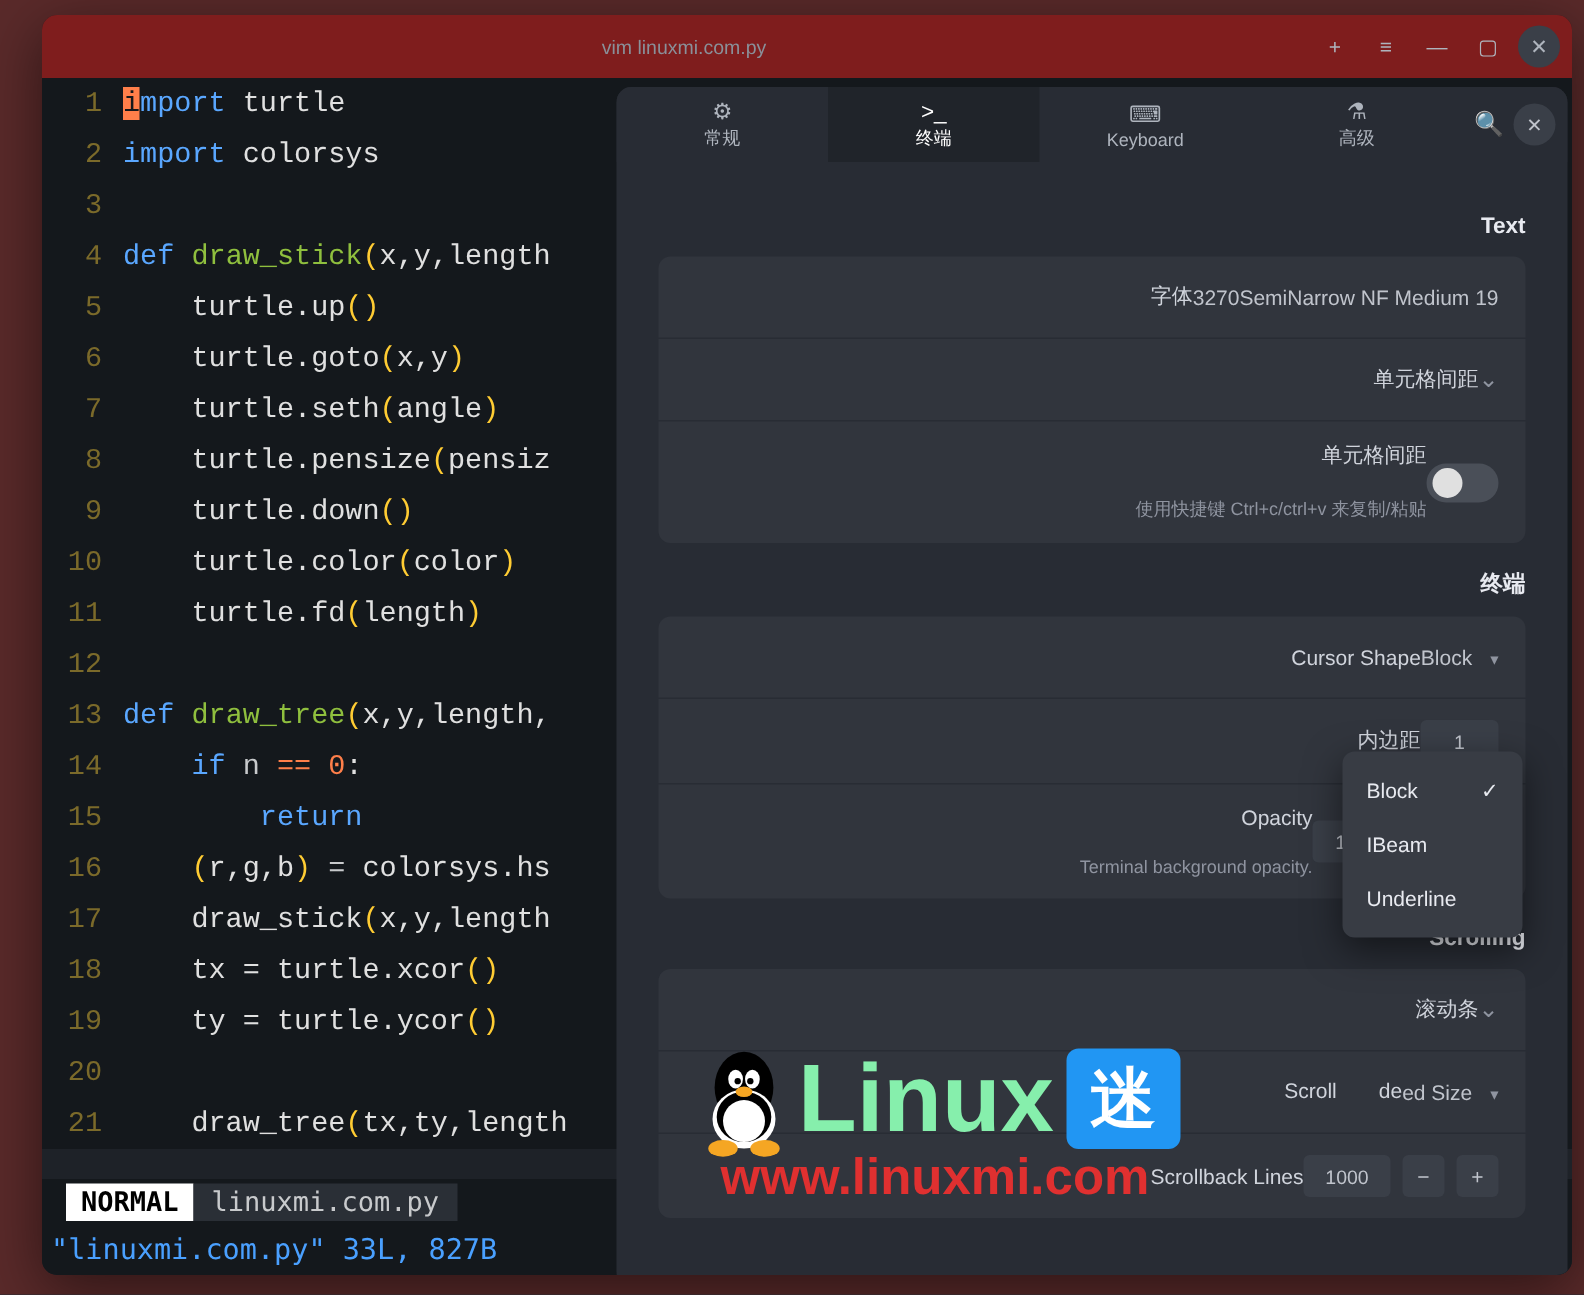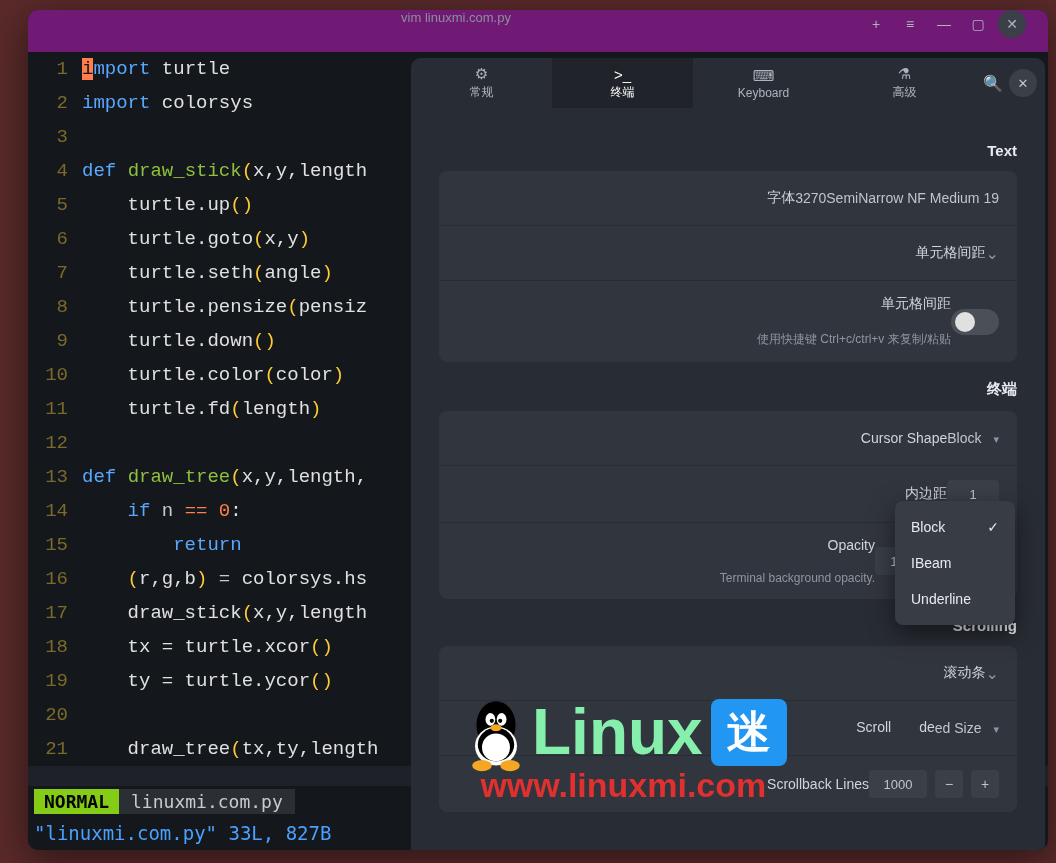--- a/index.html
+++ b/index.html
@@ -17,23 +17,23 @@
   width: 1020px; height: 840px;
   background: #1e2228;
   border-radius: 10px;
   overflow: hidden;
   box-shadow: 0 10px 40px rgba(0,0,0,.5);
 }
 
 
 .titlebar {
   height: 42px;
-  display: flex; align-items: flex-start;
-  padding: 0 22px;
-  background: #701a75;
+  display: flex; align-items: center;
+  padding: 0 8px;
+  background: #7f1d1d;
 }
 .titlebar-title { flex: 1; text-align: center; color: #8a9099; font-size: 13px; }
 .titlebar-btns { display: flex; gap: 6px; }
 .titlebar-btn {
   width: 28px; height: 28px; border-radius: 50%;
   display: flex; align-items: center; justify-content: center;
   color: #aeb4bd; font-size: 14px;
 }
 .titlebar-btn.close { background: #3a3f48; }
 
@@ -71,25 +71,25 @@
   left: 0; bottom: 34px;
   width: 100%;
   height: 30px;
   display: flex;
   align-items: center;
   font-family: monospace;
   font-size: 18px;
   background: #14181c;
 }
 .mode {
-  background: #84cc16;
+  background: #ffffff;
   color: #000;
   font-weight: bold;
   padding: 2px 10px;
-  margin-left: 6px;
+  margin-left: 16px;
 }
 .filename {
   background: #2a2f36;
   color: #c8cacc;
   padding: 2px 12px;
 }
 .msgline {
   position: absolute;
   left: 0; bottom: 0;
   width: 100%;

